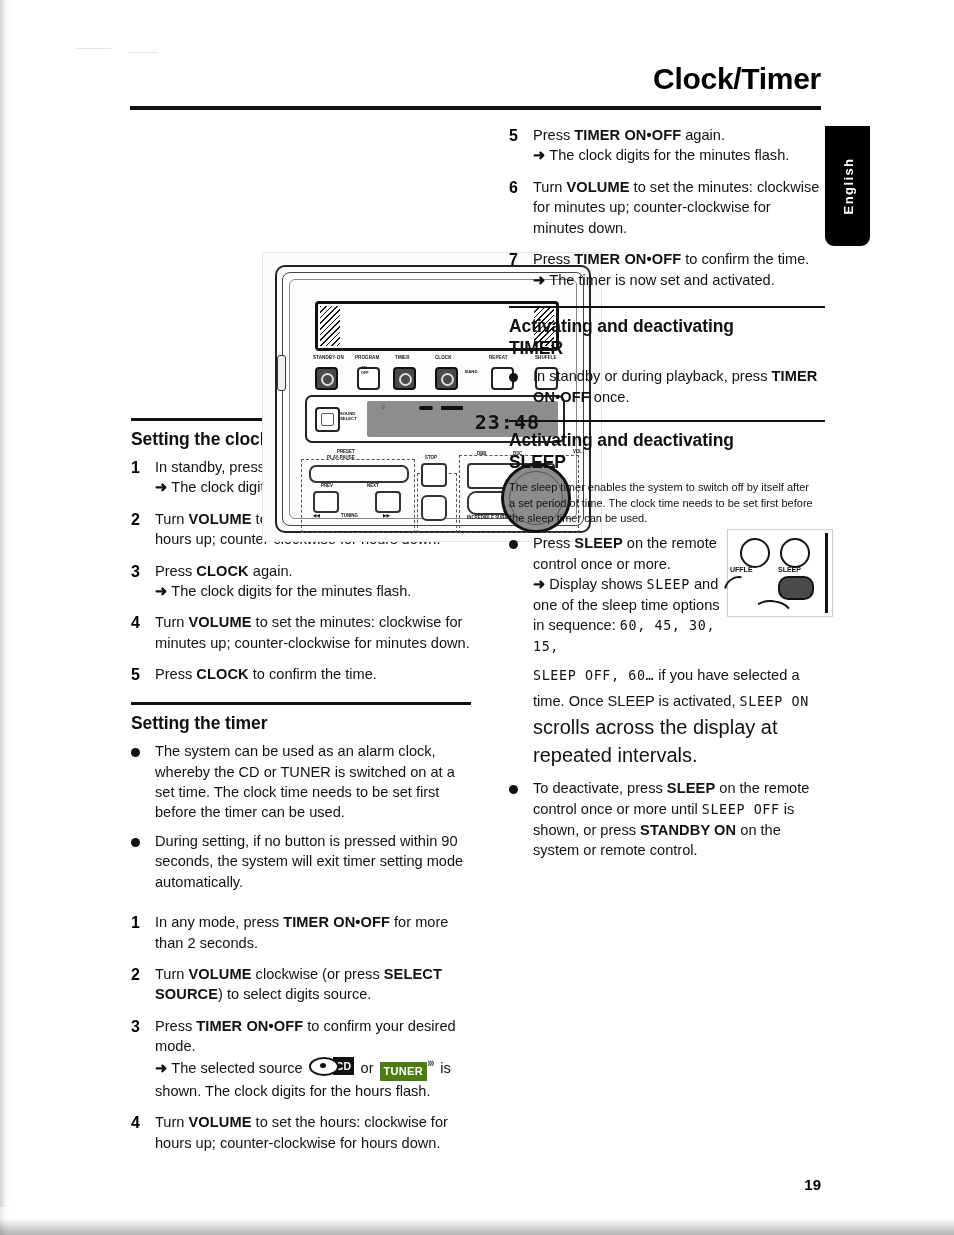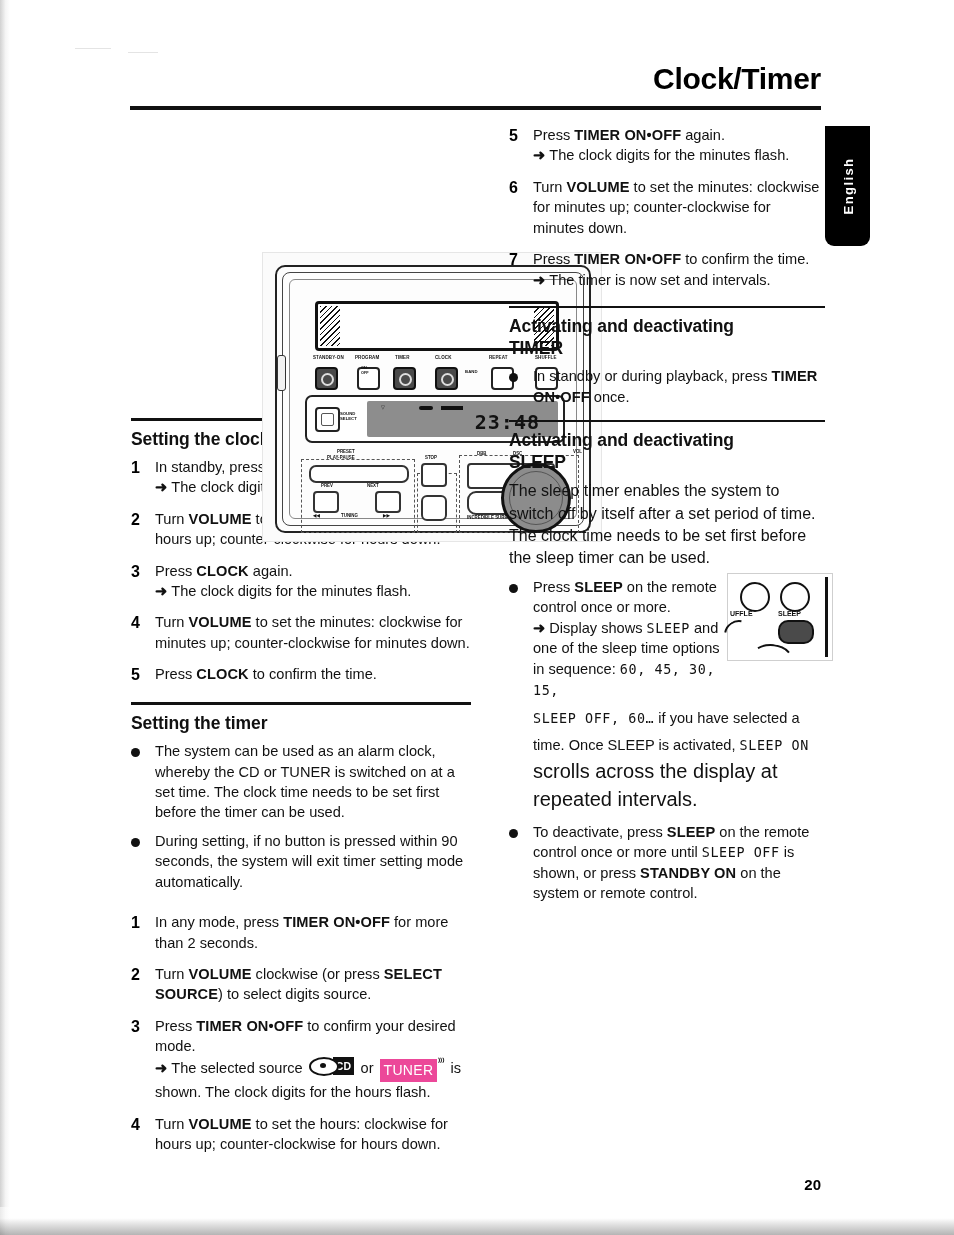--- a/index.html
+++ b/index.html
@@ -55,21 +55,21 @@
   }
   .step .body{flex:1;font-size:14.6px;line-height:1.40;}
   .bullet{display:flex;margin:0 0 8px 0;}
   .bullet .dot{
     width:24px;flex:0 0 24px;line-height:1.40;font-size:14.6px;padding-top:1px;
   }
   .bullet .dot i{
     display:inline-block;width:9px;height:9px;border-radius:50%;background:#111;
   }
   .bullet .body{flex:1;font-size:14.6px;line-height:1.40;}
-  .para{font-size:16px;line-height:1.40;margin:0 8px 7px 0;}
+  .para{font-size:11px;line-height:1.40;margin:0 8px 7px 0;}
   .arrow-line{font-size:14.6px;line-height:1.40;}
   .arrow{font-weight:bold;margin-right:4px;}
   b.kw{font-weight:bold;letter-spacing:0.1px;}
   .smallcaps{font-size:12px;font-weight:bold;letter-spacing:0.2px;}
 
   
   .lcd{font-family:"DejaVu Sans Mono", monospace;font-size:13.4px;letter-spacing:0.6px;}
 
   
   .sleep-wrap{position:relative;}
@@ -141,21 +141,21 @@
 
   
   .badge-cd{display:inline-flex;align-items:center;gap:0;vertical-align:-3px;margin:0 2px;}
   .badge-cd .disc{width:26px;height:15px;border:2px solid #111;border-radius:50%;
      display:inline-block;position:relative;background:#fff;}
   .badge-cd .disc:after{content:"";position:absolute;left:9px;top:4px;width:6px;height:5px;
      border-radius:50%;background:#111;}
   .badge-cd .lab{background:#111;color:#fff;font-size:10.5px;font-weight:bold;
      padding:2px 3px 2px 3px;margin-left:-6px;letter-spacing:.3px;}
   .badge-tuner{display:inline-flex;align-items:flex-start;vertical-align:-2px;margin:0 2px;}
-  .badge-tuner .lab{background:#ec4899;color:#fff;font-size:14px;font-weight:normal;
+  .badge-tuner .lab{background:#4d7c0f;color:#fff;font-size:11px;font-weight:bold;
      padding:2px 4px;letter-spacing:.3px;}
   .badge-tuner .waves{font-size:9px;font-weight:bold;line-height:1;margin-left:1px;}
 
   
   .remote-art .circ{position:absolute;border:2px solid #111;border-radius:50%;background:#fff;}
   .remote-art .pill{position:absolute;border:2px solid #111;border-radius:10px;background:#4a4a4a;}
   .remote-art .rl{position:absolute;font-size:7px;font-weight:bold;color:#111;}
   .remote-art .vbar{position:absolute;right:4px;top:3px;bottom:3px;width:3px;background:#111;}
   .remote-art .arc{position:absolute;border:2px solid #111;border-radius:50%;
      border-color:#111 transparent transparent transparent;}
@@ -368,21 +368,21 @@
       <div class="num">6</div>
       <div class="body">
         <span>Turn </span><b class="kw">VOLUME</b><span> to set the minutes: clockwise for minutes up; counter-clockwise for minutes down.</span>
       </div>
     </div>
 
     <div class="step">
       <div class="num">7</div>
       <div class="body">
         <span>Press </span><b class="kw">TIMER ON•OFF</b><span> to confirm the time.</span>
-        <div class="arrow-line"><span class="arrow">➜</span><span>The timer is now set and intervals.</span></div>
+        <div class="arrow-line"><span class="arrow">➜</span><span>The timer is now set and activated.</span></div>
       </div>
     </div>
 
     <div>
       <div class="sec-rule"></div>
       <h2 class="section">
         <span>Activating and deactivating</span><br>
         <span>TIMER</span>
       </h2>
 
@@ -431,14 +431,14 @@
         <div class="bullet">
           <div class="dot"><i></i></div>
           <div class="body">
             <span>To deactivate, press </span><b class="kw">SLEEP</b><span> on the remote control once or more until </span><span class="lcd">SLEEP OFF</span><span> is shown, or press </span><b class="kw">STANDBY ON</b><span> on the system or remote control.</span>
           </div>
         </div>
       </div>
     </div>
   </div>
 
-  <div class="pageno">20</div>
+  <div class="pageno">19</div>
 </div>
 
 </body></html>

